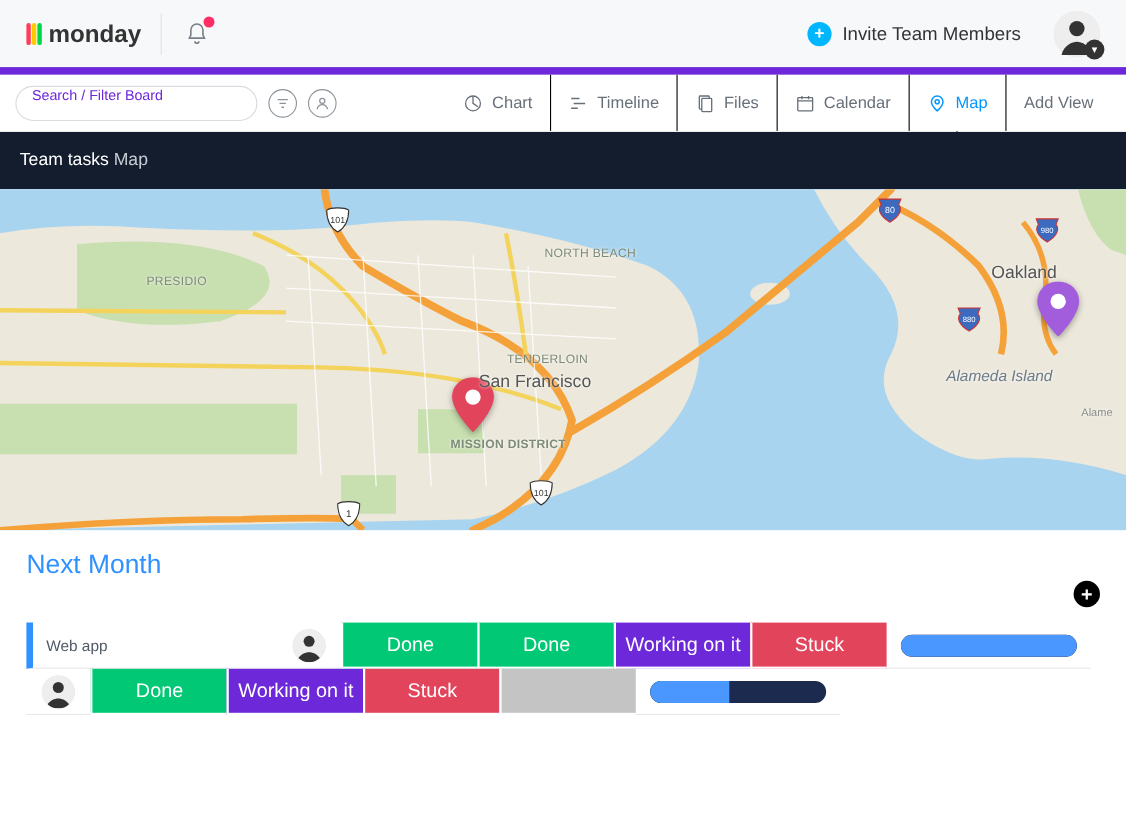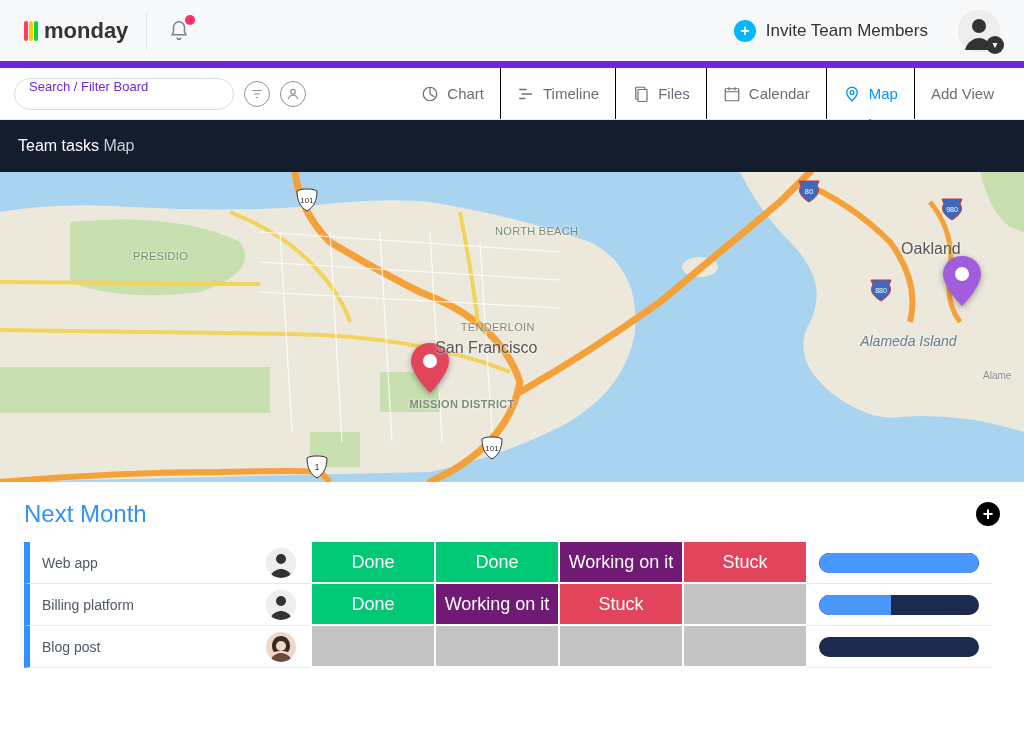--- a/index.html
+++ b/index.html
@@ -37,30 +37,30 @@
   .map{ width:100%; height:310px; position:relative; overflow:hidden; background:#b3d9f2;}
   .map svg{ position:absolute; inset:0; }
   .pin{ position:absolute; transform:translate(-50%,-100%);}
   .pin svg{ filter: drop-shadow(0 2px 3px rgba(0,0,0,.35));}
   .map-label{ position:absolute; font-size:16px; color:#555; font-weight:500; white-space:nowrap; text-shadow:0 0 3px #fff;}
   .map-label.small{ font-size:11px; color:#7d8b79; font-weight:500; letter-spacing:0.3px;}
   .map-label.tiny{ font-size:10px; color:#8a8a8a;}
   .shield{ width:22px; height:24px; position:absolute; transform:translate(-50%,-50%);}
   
   .group{ padding:18px 24px 0 24px;}
-  .group-head{ display:flex; align-items:center; }
+  .group-head{ display:flex; align-items:flex-start;flex-direction:column; }
   .group-title{ color:#2f92ff; font-size:24px; font-weight:400;}
   .group-add{ margin-left:auto; width:24px; height:24px; border-radius:50%; background:#000; color:#fff; display:flex; align-items:center; justify-content:center; font-size:18px; font-weight:700; cursor:pointer;}
   .gtable{ margin-top:14px;}
   .grow{ display:flex; align-items:stretch; height:42px;}
   .gname{ width:228px; border-left:6px solid #2f92ff; border-bottom:1px solid #e8e8e8; display:flex; align-items:center; padding-left:12px; color:#4f5966; font-size:14px;}
   .gavatar{ width:58px; border-bottom:1px solid #e8e8e8; display:flex; align-items:center; justify-content:center;}
   .gavatar .av{ width:30px; height:30px; border-radius:50%; background:#ddd; overflow:hidden;}
   .status{ width:124px; border-left:2px solid #fff; border-bottom:2px solid #fff; display:flex; align-items:center; justify-content:center; color:#fff; font-size:18px; font-weight:500;}
-  .s-done{ background:#00c875;} .s-work{ background:#701a75;} .s-stuck{ background:#e2445c;} .s-empty{ background:#c4c4c4;}
+  .s-done{ background:#00c875;} .s-work{ background:#6d28d9;} .s-stuck{ background:#e2445c;} .s-empty{ background:#c4c4c4;}
   .prog{ width:186px; display:flex; align-items:center; justify-content:center; border-bottom:1px solid #e8e8e8;}
   .prog-bar{ width:160px; height:20px; border-radius:10px; background:#1b2a4e; overflow:hidden; position:relative;}
   .prog-fill{ height:100%; background:#4a97ff; border-radius:10px 0 0 10px;}
   .prog-full .prog-fill{ border-radius:10px;}
 </style>
 </head>
 <body>
 
 <div class="topbar">
   <div class="logo">
@@ -295,54 +295,33 @@
       <div class="status s-work">Working on it</div>
       <div class="status s-stuck">Stuck</div>
       <div class="prog">
           <div class="prog-bar prog-full">
             <div class="prog-fill" style="width:100%"></div>
           </div>
         </div>
     </div>
 
     <div class="grow">
-      <div class="gname">Billing platform</div>
       <div class="gavatar">
           <div class="av"><svg viewBox="0 0 30 30">
               <circle cx="15" cy="15" r="15" fill="#eee"></circle>
               <circle cx="15" cy="11" r="5" fill="#333"></circle>
               <path d="M4 30c1-7 8-9 11-9s10 2 11 9z" fill="#333"></path>
             </svg></div>
         </div>
       <div class="status s-done">Done</div>
       <div class="status s-work">Working on it</div>
       <div class="status s-stuck">Stuck</div>
       <div class="status s-empty"></div>
       <div class="prog">
           <div class="prog-bar">
             <div class="prog-fill" style="width:45%"></div>
           </div>
         </div>
     </div>
 
-    <div class="grow">
-      <div class="gname">Blog post</div>
-      <div class="gavatar">
-          <div class="av"><svg viewBox="0 0 30 30">
-              <circle cx="15" cy="15" r="15" fill="#f0d8c8"></circle>
-              <path d="M6 14c0-6 4-10 9-10s9 4 9 10c0 3-1 5-2 6-3-1-5-1-7-1s-4 0-7 1c-1-1-2-3-2-6z" fill="#3a2a20"></path>
-              <circle cx="15" cy="14" r="5" fill="#f0d8c8"></circle>
-              <path d="M4 30c1-7 8-9 11-9s10 2 11 9z" fill="#6b4a3a"></path>
-            </svg></div>
-        </div>
-      <div class="status s-empty"></div>
-      <div class="status s-empty"></div>
-      <div class="status s-empty"></div>
-      <div class="status s-empty"></div>
-      <div class="prog">
-          <div class="prog-bar">
-            <div class="prog-fill" style="width:0%"></div>
-          </div>
-        </div>
-    </div>
 
   </div>
 </div>
 
 </body></html>

